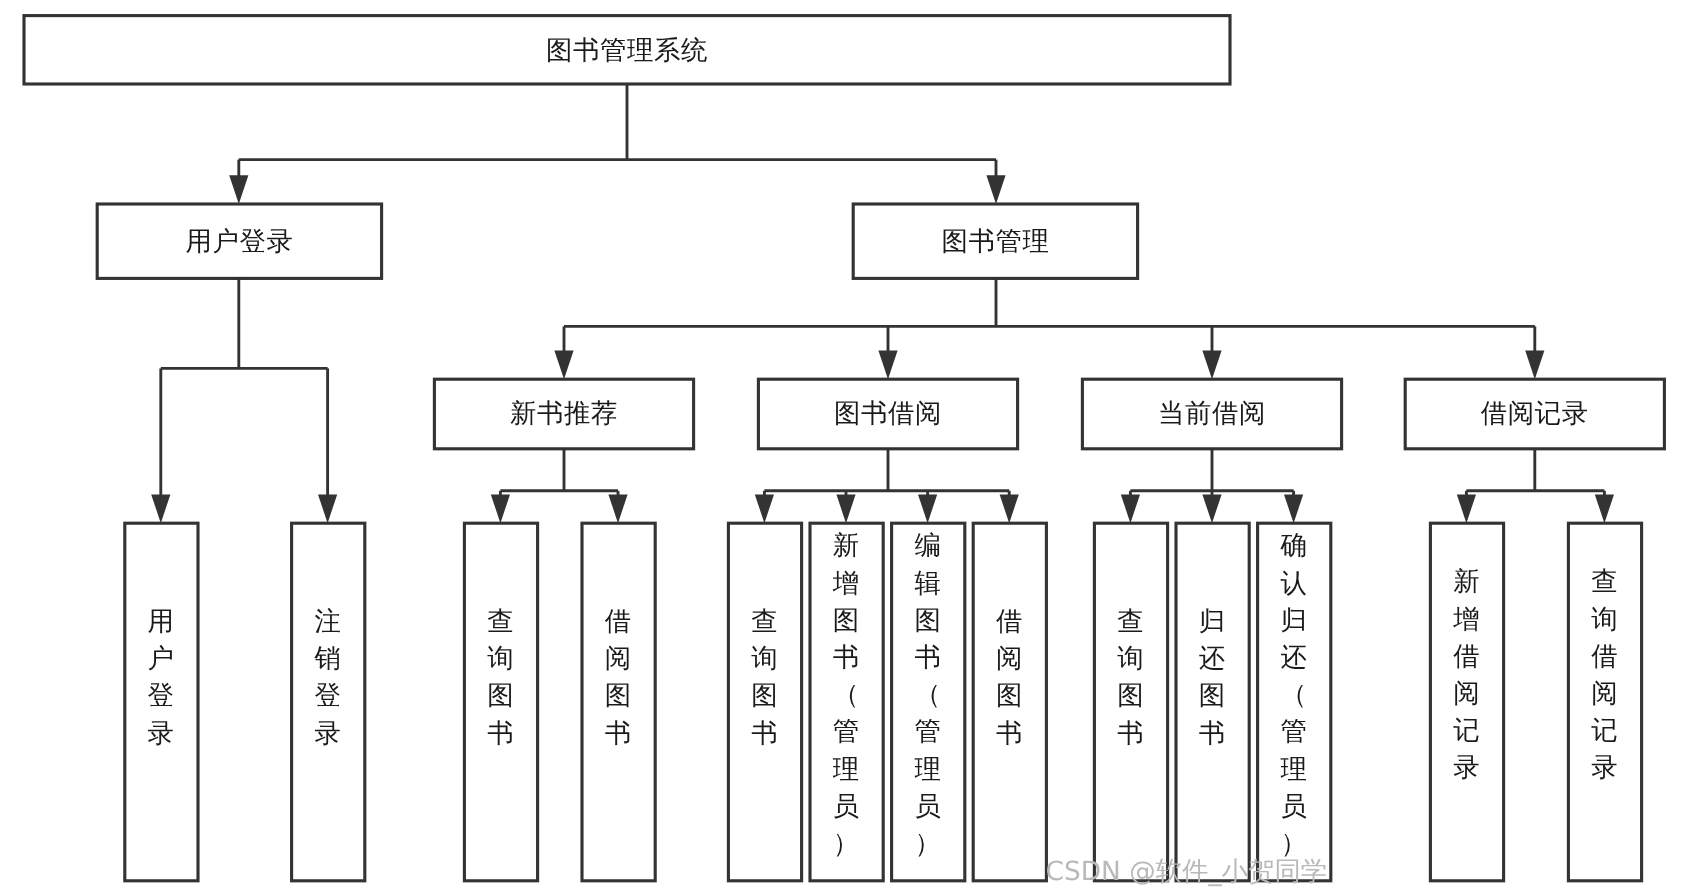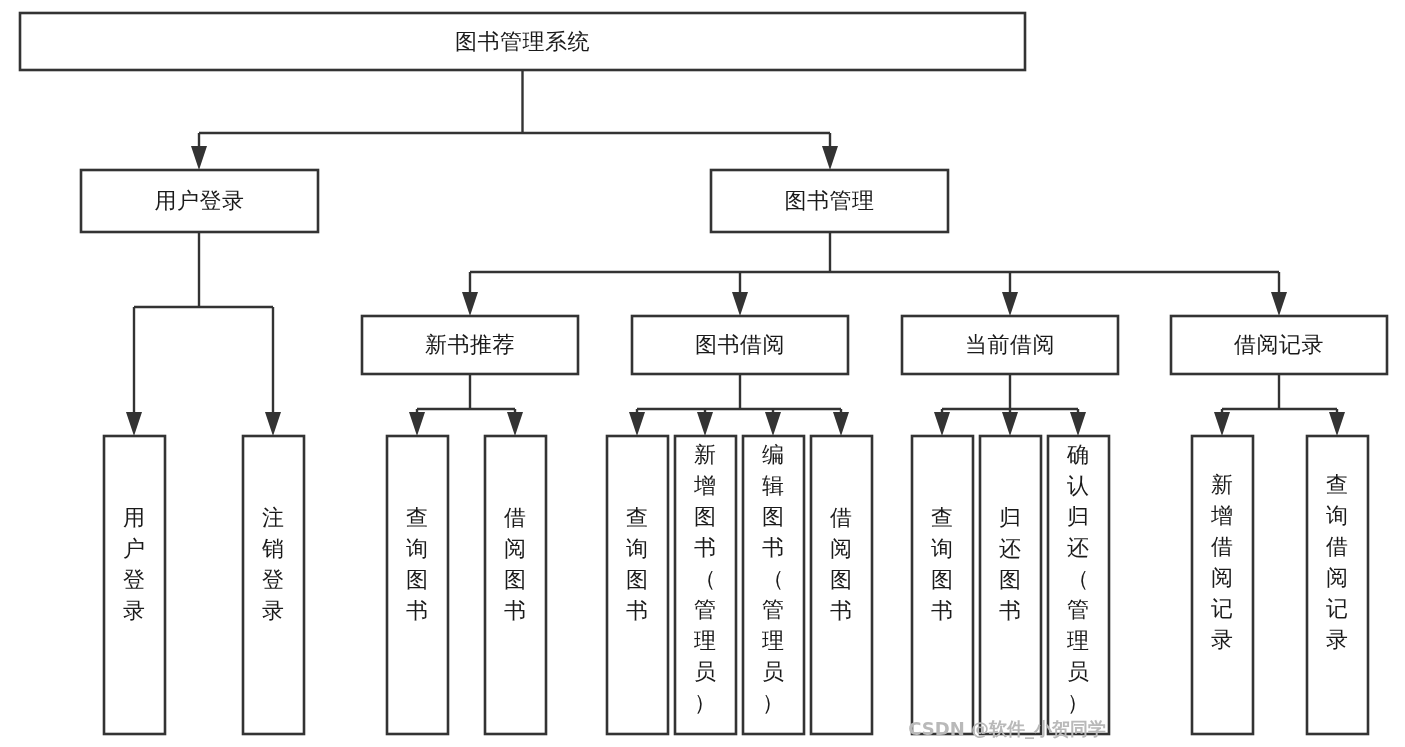--- a/index.html
+++ b/index.html
@@ -54,25 +54,24 @@
     font-size: 22px;
     fill: #1a1a1a;
     text-anchor: middle;
     letter-spacing: 0px;
   }
   .watermark {
     position: absolute;
     right: 8px;
     bottom: 6px;
     font-family: "DejaVu Sans", "Liberation Sans", sans-serif;
-    font-size: 18px;
+    font-size: 22px;
     color: #b9b9b9;
     white-space: nowrap;
     user-select: none;
-    font-weight: bold;
   }
 </style>
 </head>
 <body>
 
 <div id="diagram-root">
 
   <svg class="flow" viewBox="0 0 1405 747" xmlns="http://www.w3.org/2000/svg">
 
     <g>

